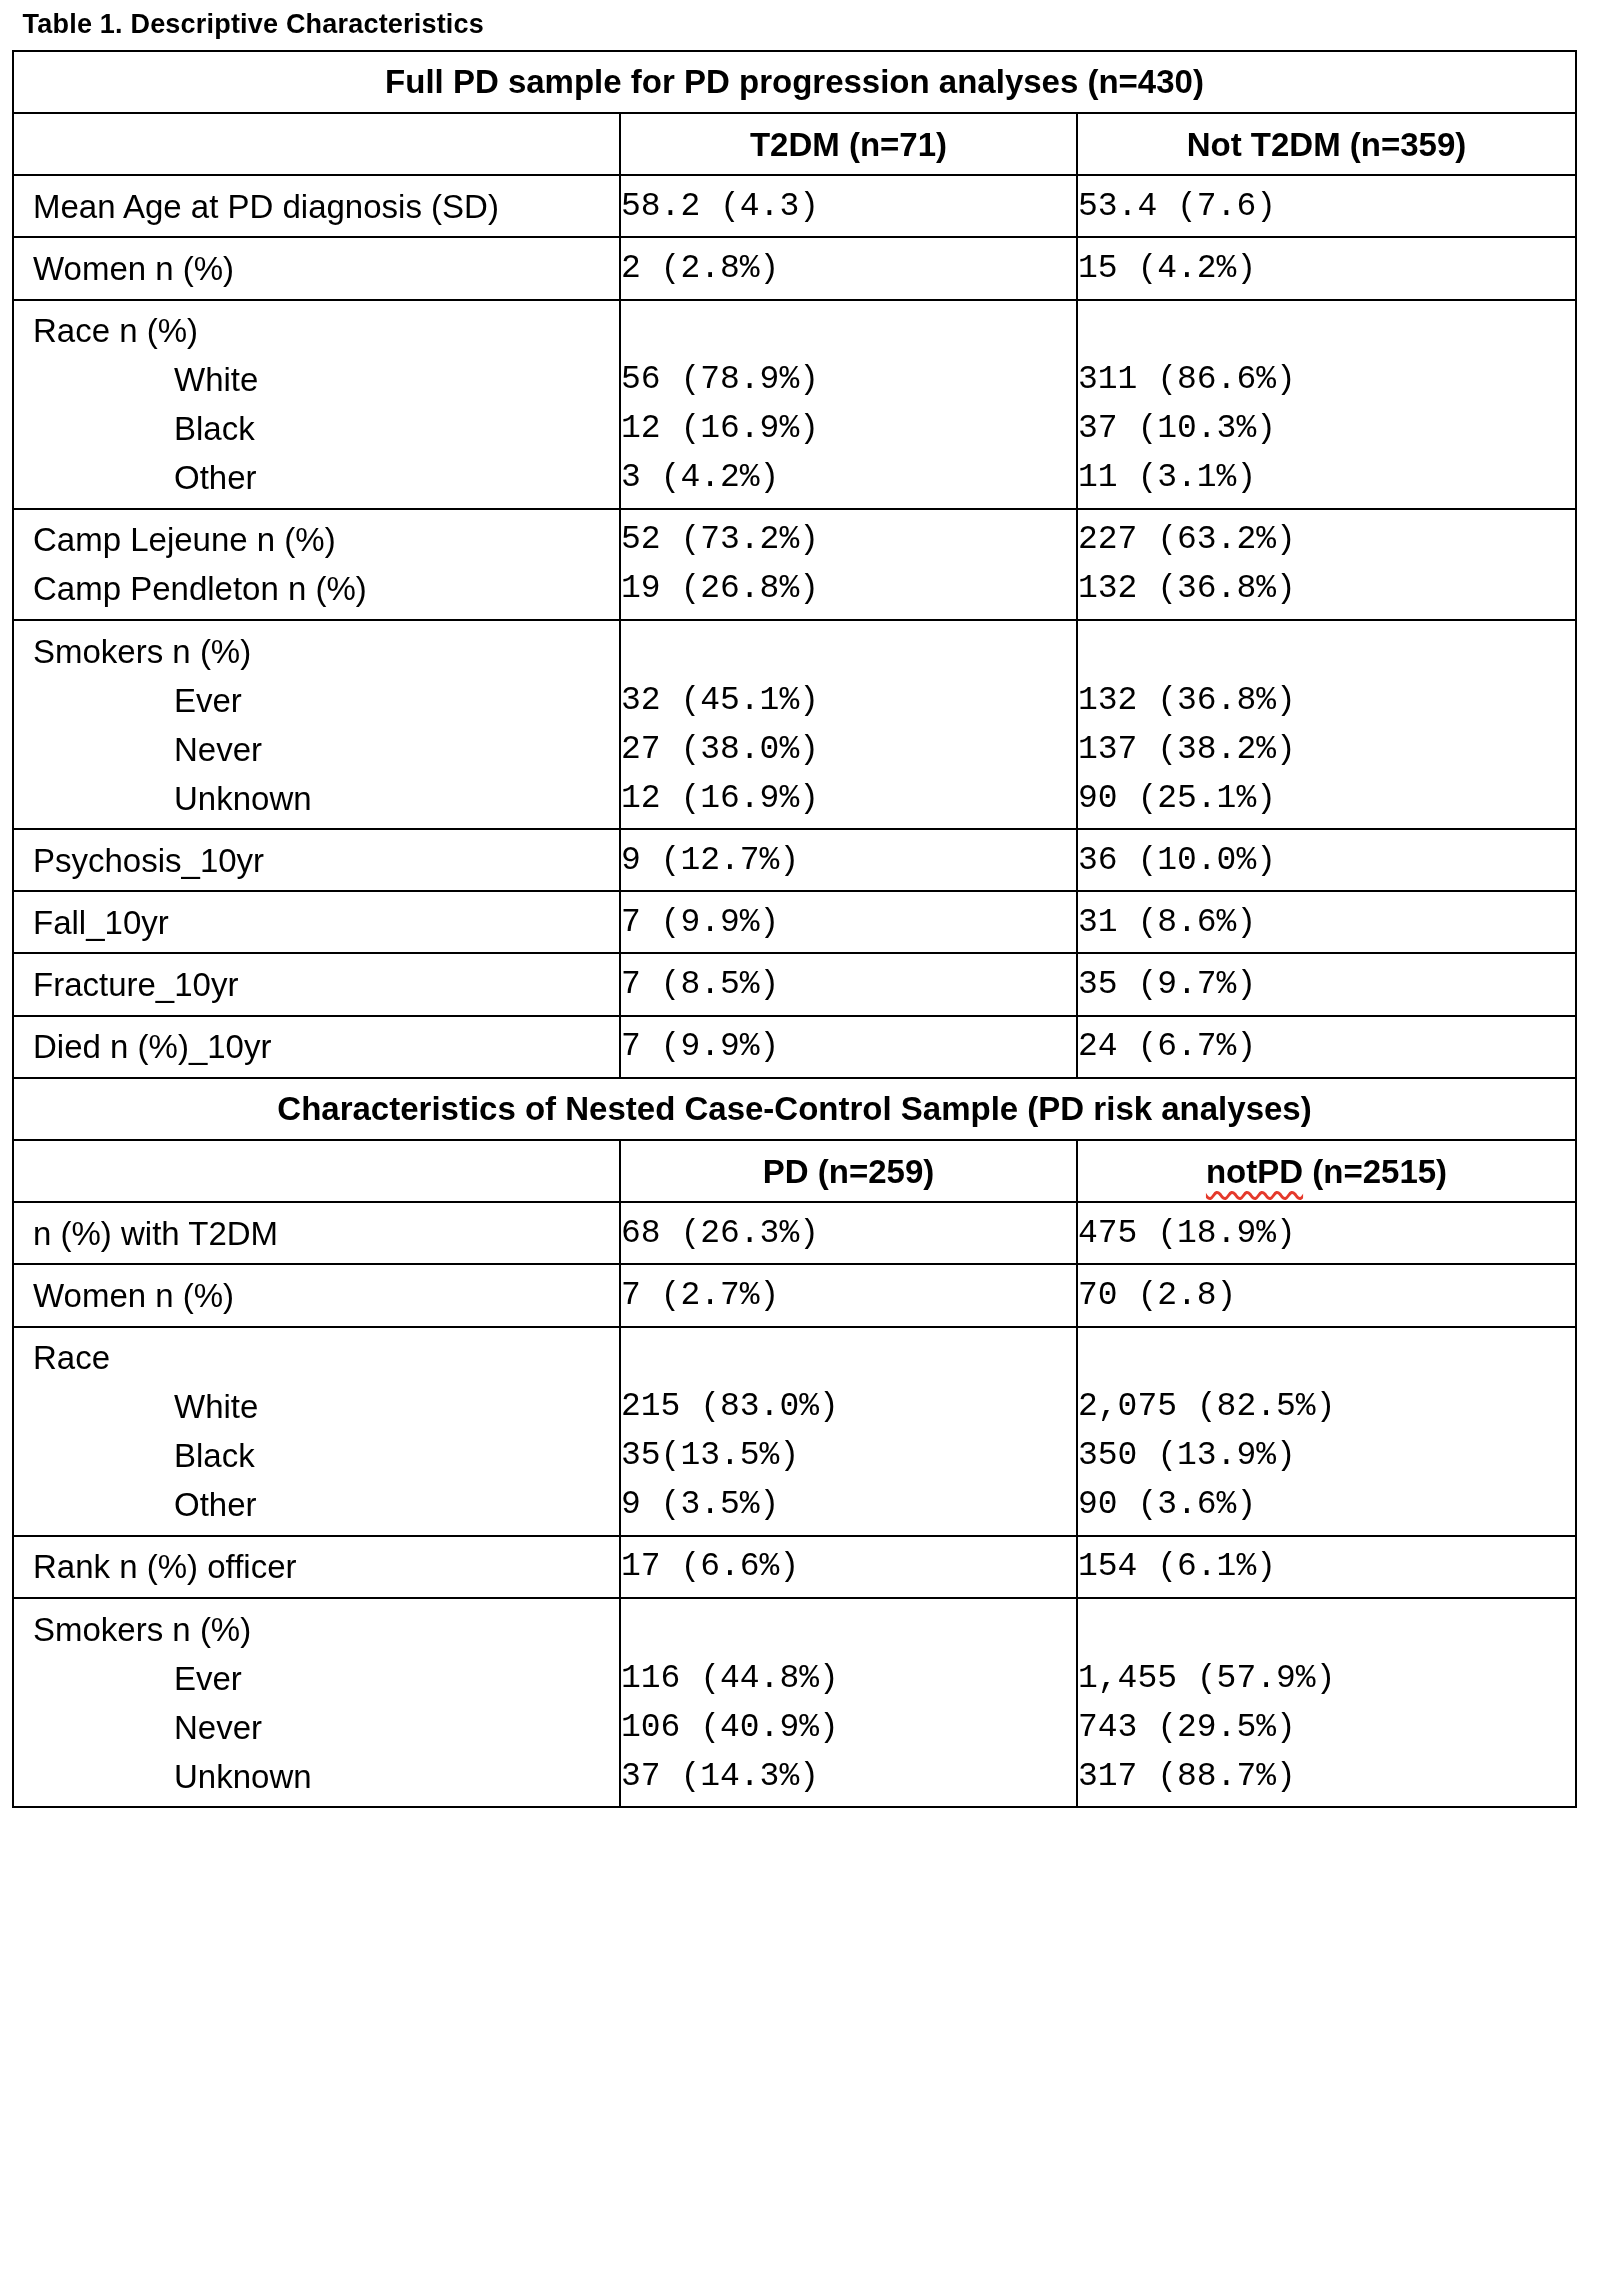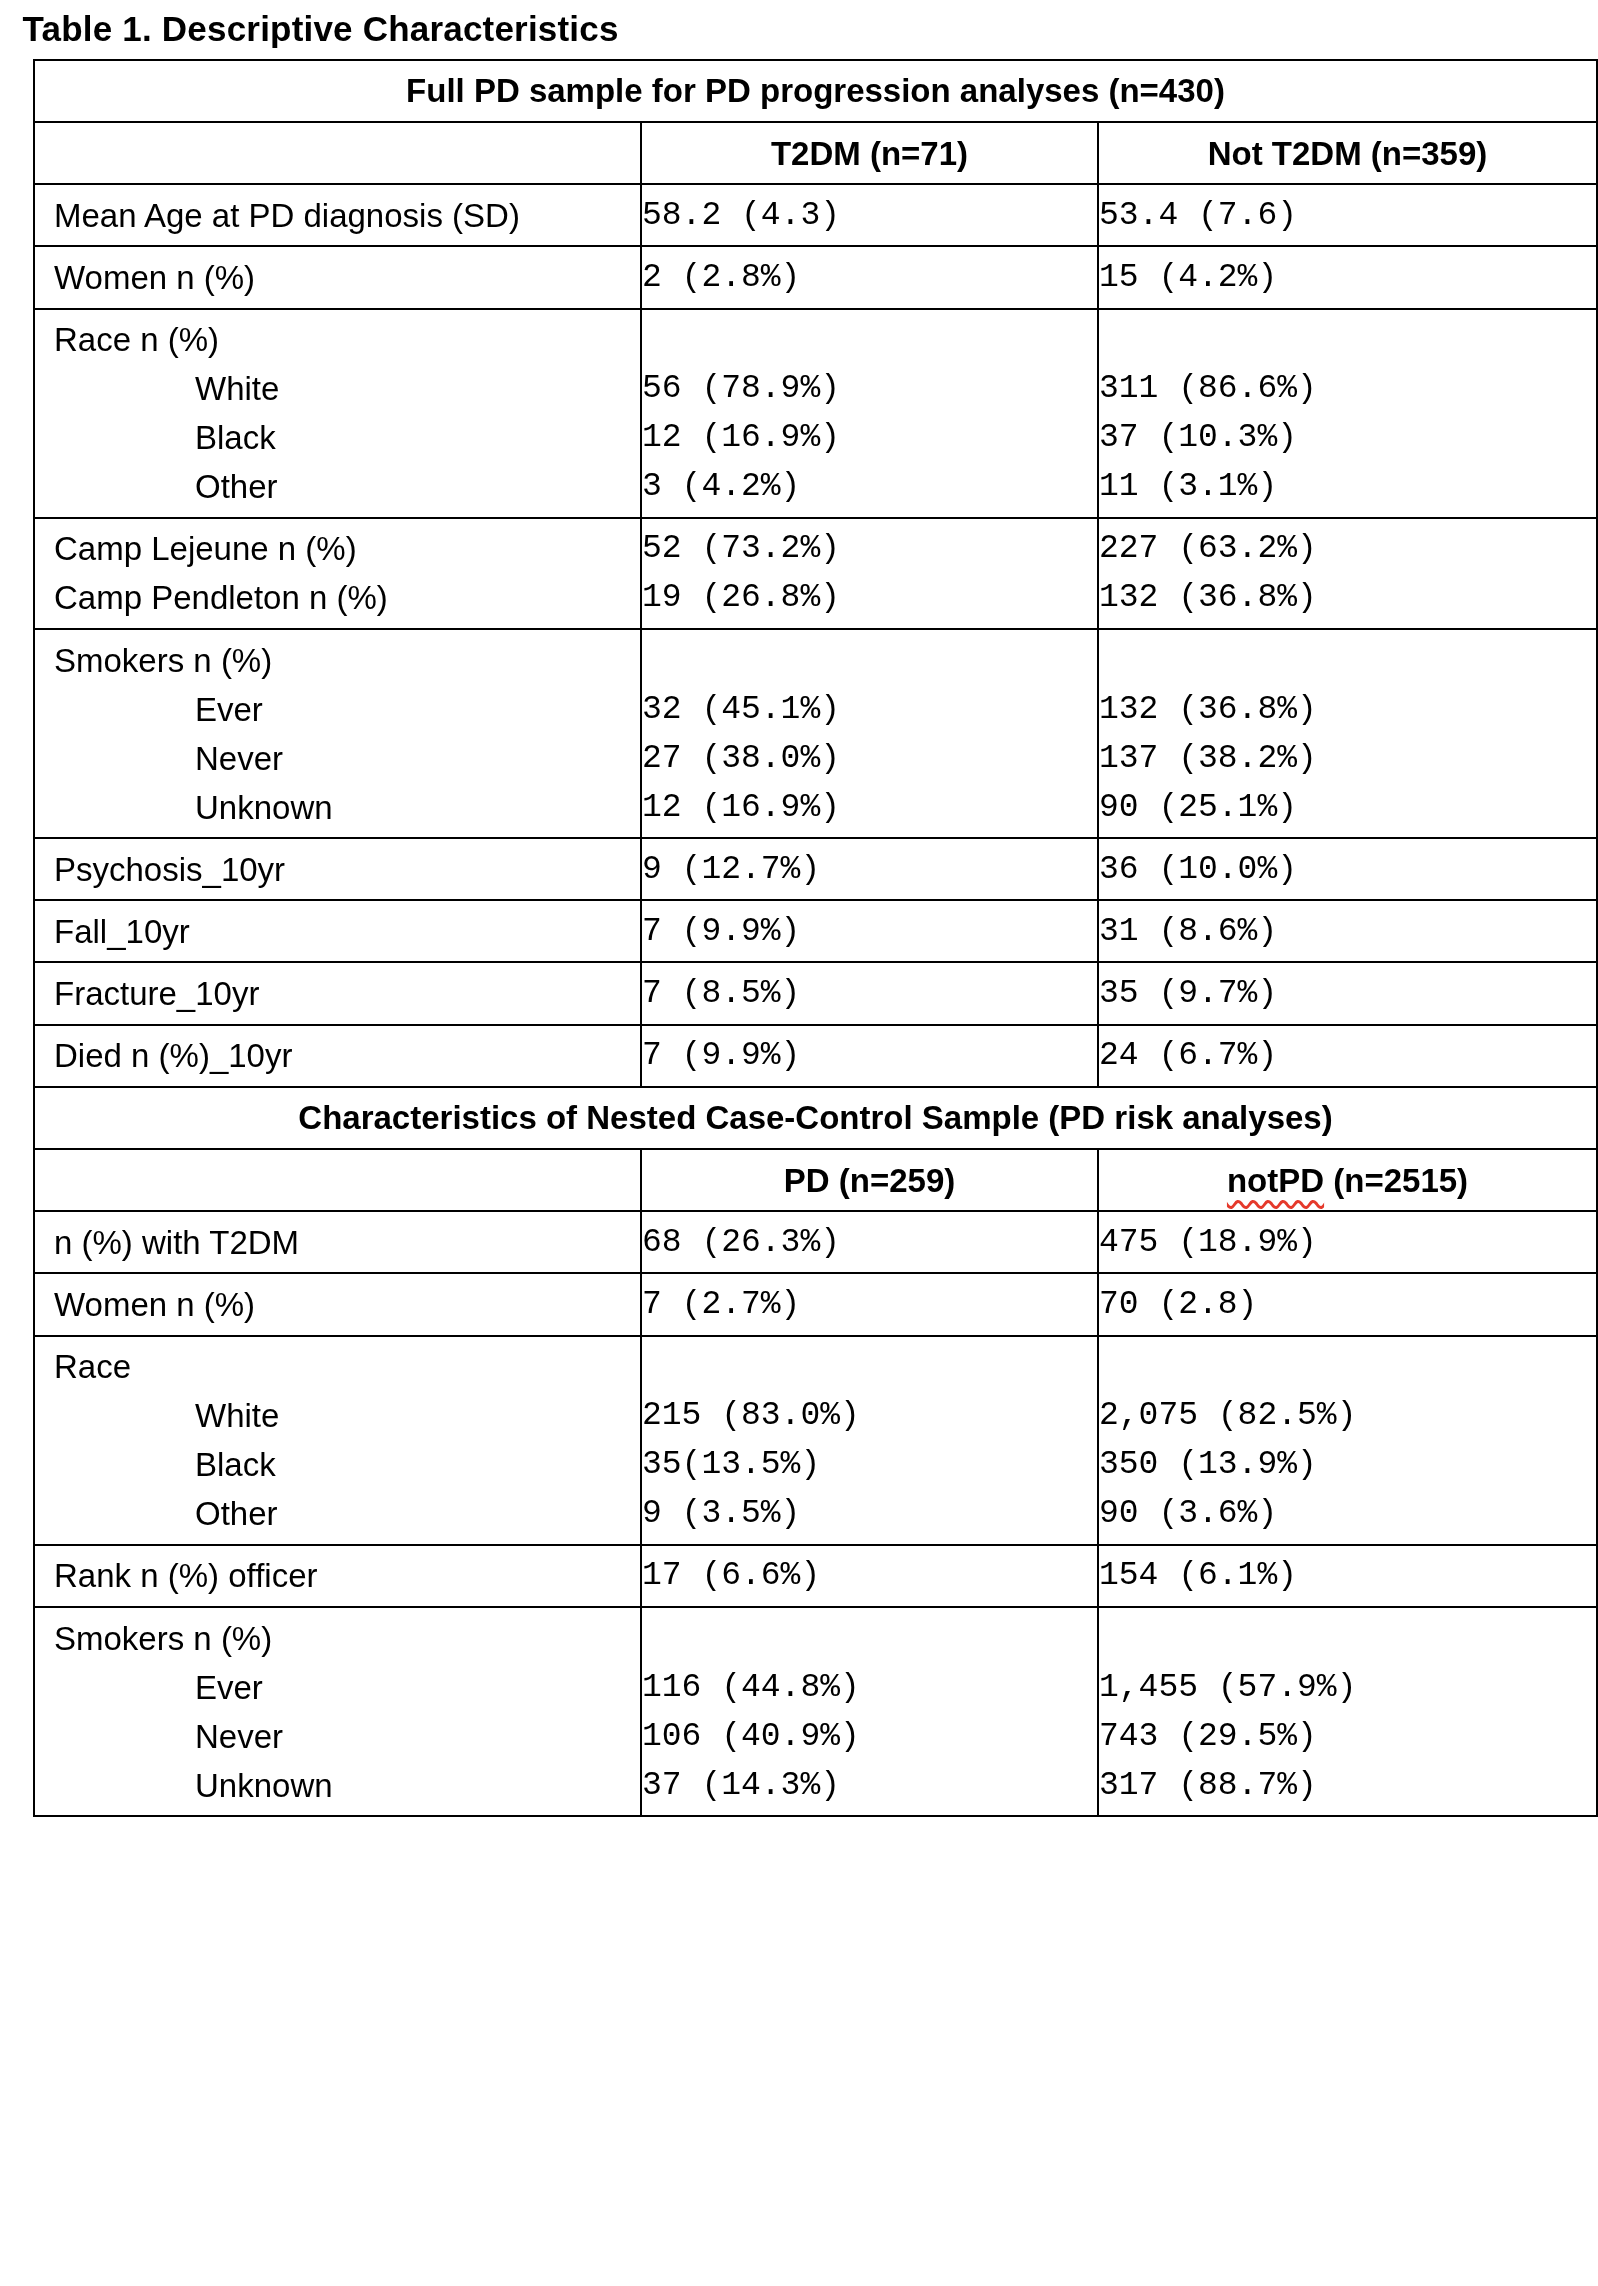--- a/index.html
+++ b/index.html
@@ -8,27 +8,27 @@
     --line-h:49px;
   }
   html,body{margin:0;padding:0;}
   body{
     width:1599px;height:2286px;
     background:#ffffff;color:#000000;
     font-family:"Liberation Sans","DejaVu Sans",sans-serif;
     overflow:hidden;
   }
   .doc-title{
-    font-size:35px;font-weight:700;
+    font-size:27px;font-weight:700;
     margin:9.4px 0 9.4px 22.6px;
     letter-spacing:0.2px;
   }
   table.desc{
     border-collapse:collapse;table-layout:fixed;
-    margin-left:33px;width:1563px;
+    margin-left:12px;width:1563px;
   }
   table.desc td{
     border:2.8px solid var(--border-color);
     vertical-align:top;
     font-size:33px;
     padding:5.6px 0;
   }
   .line{min-height:var(--line-h);line-height:var(--line-h);}
   .sec-hdr td{
     text-align:center;font-weight:700;font-size:34px;

